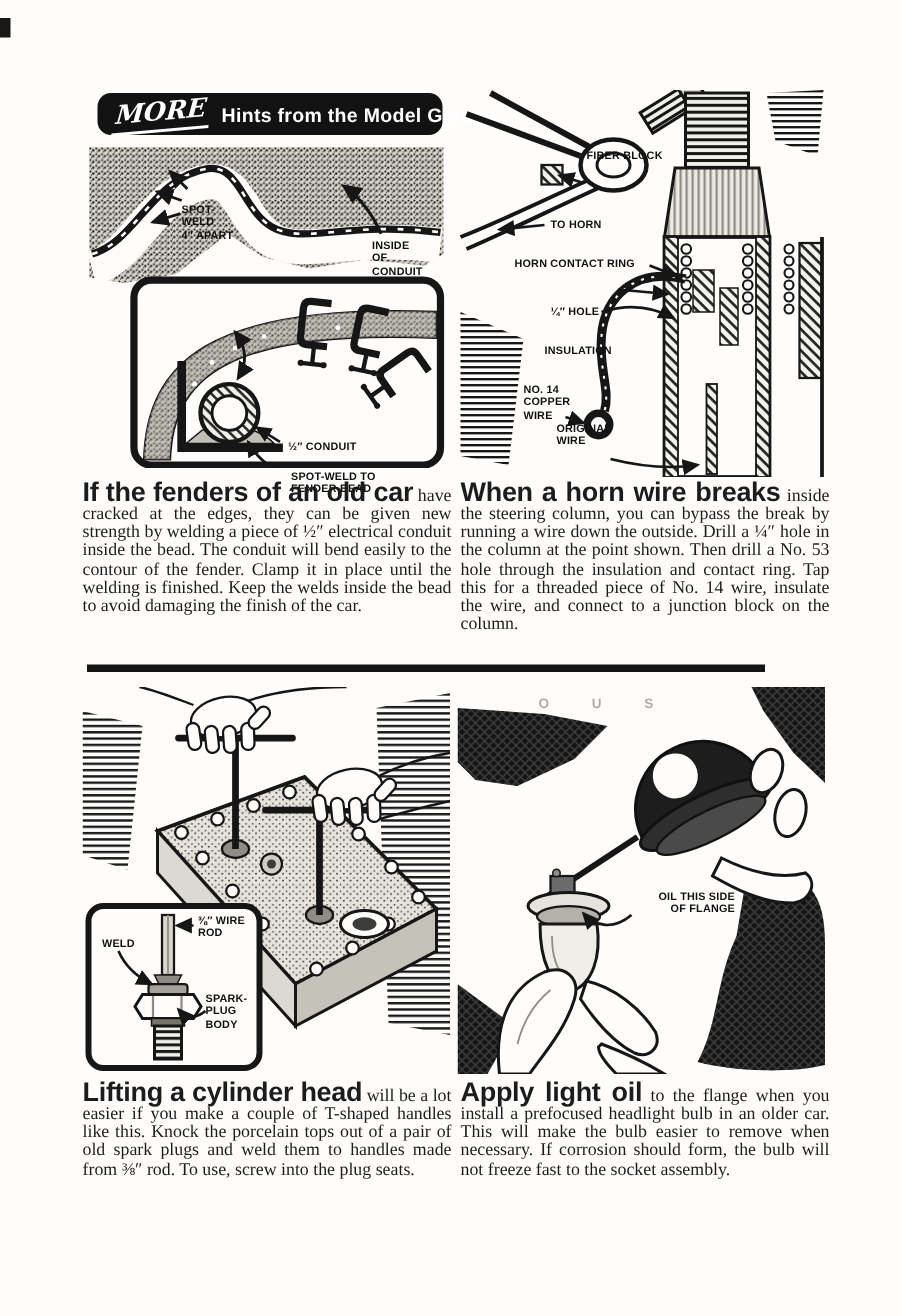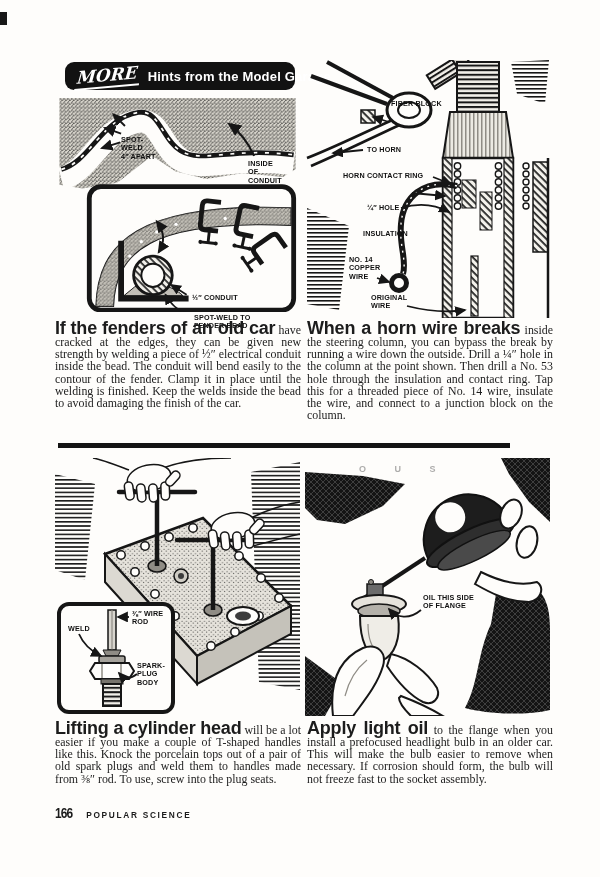--- a/index.html
+++ b/index.html
@@ -215,21 +215,21 @@
       <path d="M102,246 Q134,254 160,250" stroke="#161616" stroke-width="1.8" fill="none" marker-end="url(#h-ar)"></path>
     </svg>
     <div class="lbl" style="left:86px;top:40px;">FIBER BLOCK</div>
     <div class="lbl" style="left:62px;top:86px;">TO HORN</div>
     <div class="lbl" style="left:38px;top:112px;">HORN CONTACT RING</div>
     <div class="lbl" style="left:58px;top:129px;margin-top:41px;">INSULATION</div>
     <div class="lbl" style="left:62px;top:144px;">¼″ HOLE</div>
     <div class="lbl" style="left:44px;top:196px;">NO. 14
 COPPER
 WIRE</div>
-    <div class="lbl" style="left:66px;top:234px;">ORIGINAL
+    <div class="lbl" style="left:66px;top:222px;">ORIGINAL
 WIRE</div>
   </div>
 
   <p class="cap" style="left:55px;top:322px;"><strong>If the fenders of an old car</strong><span> have cracked at the edges, they can be given new strength by welding a piece of ½″ electrical conduit inside the bead. The conduit will bend easily to the contour of the fender. Clamp it in place until the welding is finished. Keep the welds inside the bead to avoid damaging the finish of the car.</span></p>
   <p class="cap" style="left:307px;top:322px;"><strong>When a horn wire breaks</strong><span> inside the steering column, you can bypass the break by running a wire down the outside. Drill a ¼″ hole in the column at the point shown. Then drill a No. 53 hole through the insulation and contact ring. Tap this for a threaded piece of No. 14 wire, insulate the wire, and connect to a junction block on the column.</span></p>
 
   <div class="divider"></div>
 
   <div class="panel" style="left:55px;top:458px;height:258px;">
     <svg viewBox="0 0 245 258">
@@ -367,25 +367,21 @@
       <path d="M86,196 C104,200 122,214 132,230 C136,240 128,248 118,244 C102,236 90,220 82,208 Z" fill="#fefdfb" stroke="#161616" stroke-width="2"></path>
       <path d="M96,238 C112,244 128,252 138,258 L106,258 C98,250 94,244 94,240 Z" fill="#fefdfb" stroke="#161616" stroke-width="2"></path>
 
       <ellipse cx="206" cy="56" rx="10" ry="15" transform="rotate(22 206 56)" fill="#fefdfb" stroke="#161616" stroke-width="2"></ellipse>
       <ellipse cx="222" cy="84" rx="10" ry="16" transform="rotate(14 222 84)" fill="#fefdfb" stroke="#161616" stroke-width="2"></ellipse>
       <path d="M176,114 C196,124 216,128 232,124 C240,130 236,142 224,144 C202,144 184,134 170,126 Z" fill="#fefdfb" stroke="#161616" stroke-width="2"></path>
 
       <path d="M116,152 C104,162 92,160 84,151" stroke="#161616" stroke-width="1.8" fill="none" marker-end="url(#o-ar)"></path>
     </svg>
     <div class="bleed">O U S</div>
-    <div class="lbl" style="left:118px;top:136px;">OIL THIS SIDE
+    <div class="lbl" style="left:134px;top:136px;text-align:right;">OIL THIS SIDE
 OF FLANGE</div>
   </div>
 
   <p class="cap" style="left:307px;top:722px;"><strong>Apply light oil</strong><span> to the flange when you install a prefocused headlight bulb in an older car. This will make the bulb easier to remove when necessary. If corrosion should form, the bulb will not freeze fast to the socket assembly.</span></p>
   <p class="cap" style="left:55px;top:722px;"><strong>Lifting a cylinder head</strong><span> will be a lot easier if you make a couple of T-shaped handles like this. Knock the porcelain tops out of a pair of old spark plugs and weld them to handles made from ⅜″ rod. To use, screw into the plug seats.</span></p>
 
-  <div class="footer">
-    <span class="pn">166</span>
-    <span class="mag">POPULAR SCIENCE</span>
-  </div>
 
 </div>
 
 </body></html>

